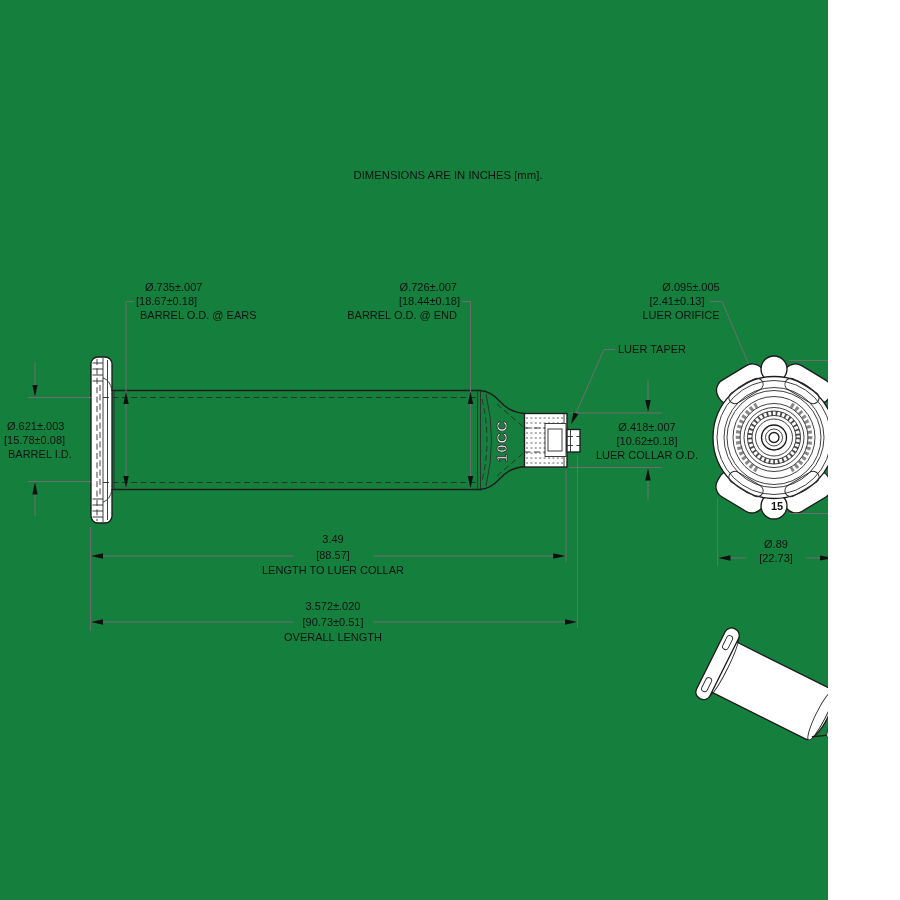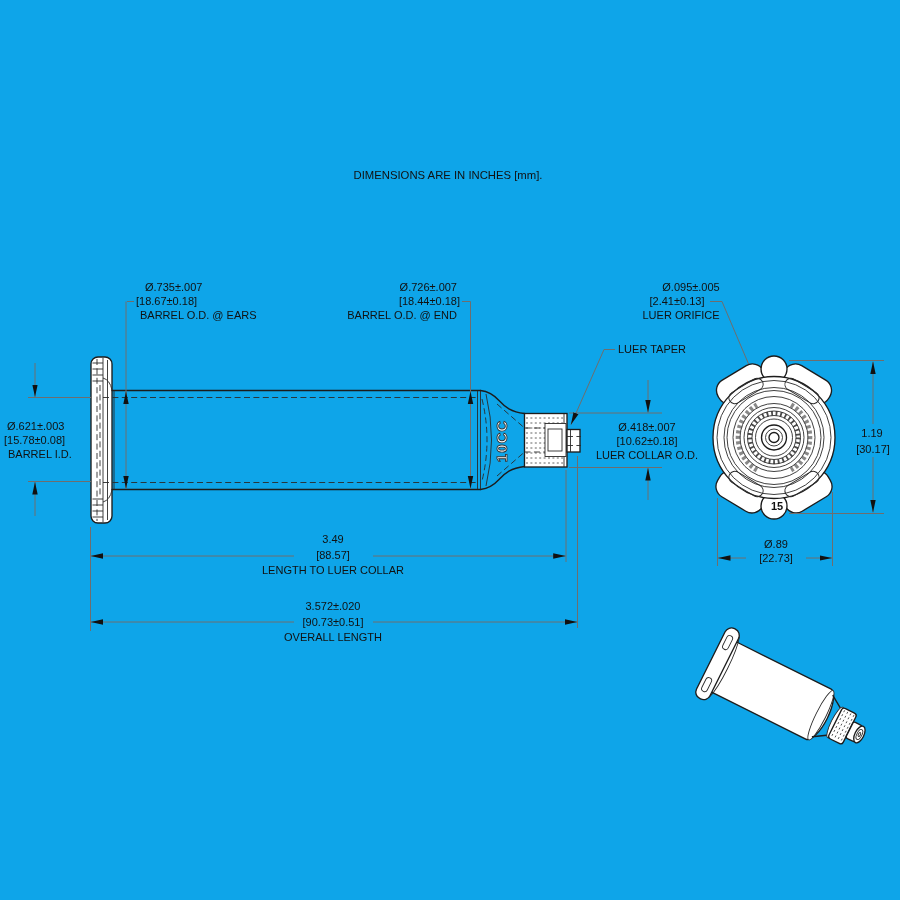--- a/index.html
+++ b/index.html
@@ -1,16 +1,16 @@
 <!DOCTYPE html>
 <html><head>
 <meta charset="utf-8">
 <style>
   html,body{margin:0;padding:0;background:#ffffff;}
-  .page{width:900px;height:900px;position:relative;background:#0ea5e9;overflow:hidden;}
+  .page{width:828px;height:900px;position:relative;background:#15803d;overflow:hidden;}
   svg{position:absolute;left:0;top:0;}
   text{font-family:"Liberation Sans","DejaVu Sans",sans-serif;font-size:11px;fill:#111;}
   .ttl{font-size:11.3px;}
   .part{stroke:#1c1c1c;fill:none;stroke-width:1.35;stroke-linecap:round;}
   .thin{stroke:#2a2a2a;fill:none;stroke-width:0.9;}
   .hid{stroke:#2a2a2a;fill:none;stroke-width:0.9;stroke-dasharray:6 3.4;}
   .dim{stroke:#6e6e6e;fill:none;stroke-width:1;}
   .wfill{fill:#ffffff;}
   .knurl{stroke:#3a3a3a;stroke-width:0.8;stroke-dasharray:2 2.4;fill:none;}
   .bold{font-weight:bold;}

